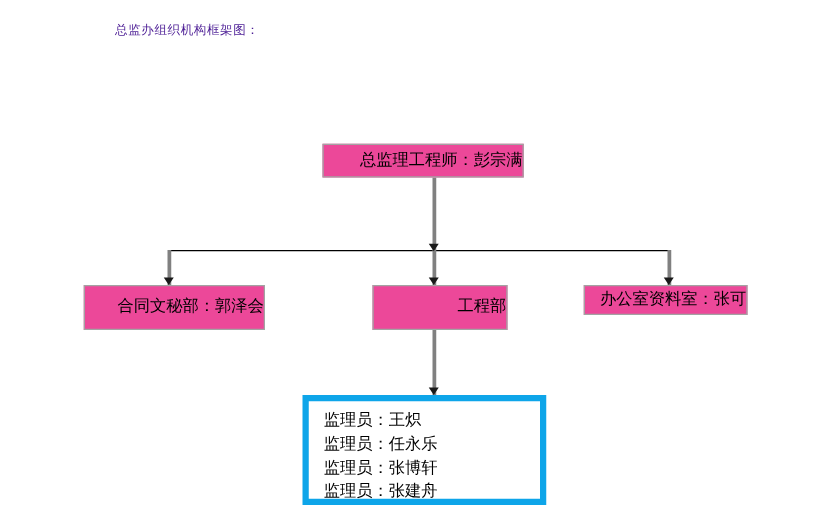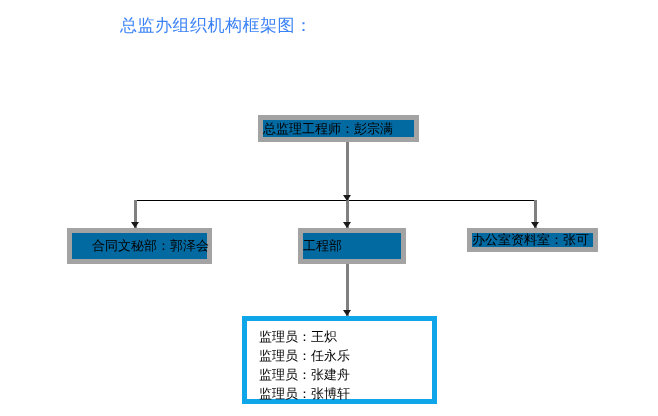--- a/index.html
+++ b/index.html
@@ -17,37 +17,36 @@
     position: relative;
     width: 658px;
     height: 416px;
   }
 
   
   .chart-title {
     position: absolute;
     left: 92px;
     top: 14px;
-    font-size: 17px;
+    font-size: 10px;
     line-height: 22px;
-    color: #3b82f6;
+    color: #4c1d95;
     letter-spacing: 0.5px;
     white-space: nowrap;
-    margin-left: 28px;
   }
 
   
   .node-box {
     position: absolute;
     box-sizing: border-box;
-    border: 5px solid #a3a3a3;
-    background: #0369a1;
+    border: 1px solid #a3a3a3;
+    background: #ec4899;
     display: flex;
     align-items: center;
-    justify-content: flex-start;
+    justify-content: flex-end;
     color: #000000;
     font-size: 13px;
     line-height: 18px;
     white-space: nowrap;
     z-index: 3;
   }
 
   #box-chief {
     left: 258px;
     top: 115px;
@@ -186,17 +185,17 @@
     <span>工程部</span>
   </div>
 
   <div class="node-box" id="box-office">
     <span>办公室资料室：张可</span>
   </div>
 
   <div id="box-supervisors">
     <div class="supervisor-row">监理员：王炽</div>
     <div class="supervisor-row">监理员：任永乐</div>
+    <div class="supervisor-row">监理员：张博轩</div>
     <div class="supervisor-row">监理员：张建舟</div>
-    <div class="supervisor-row">监理员：张博轩</div>
   </div>
 
 </div>
 
 </body></html>

